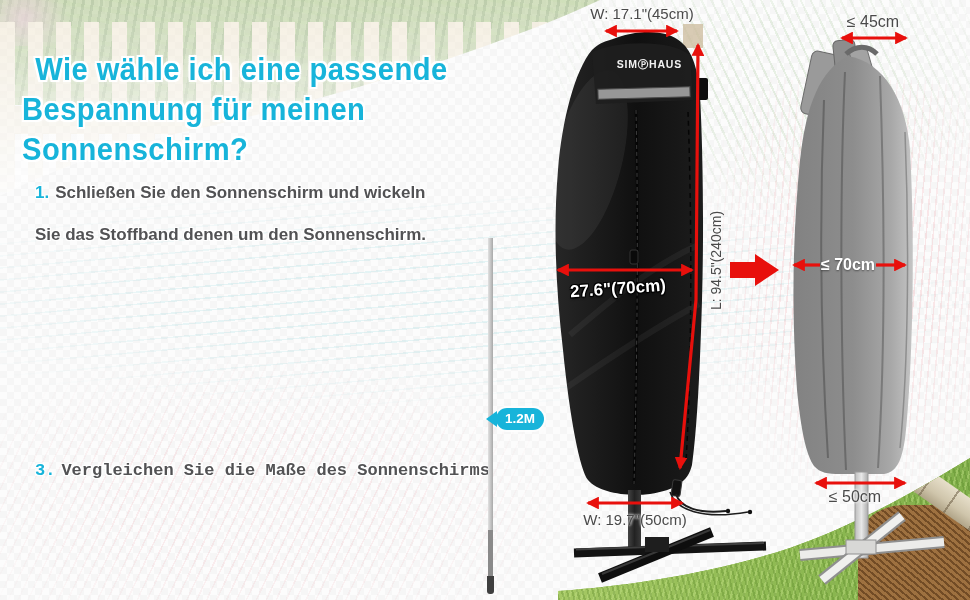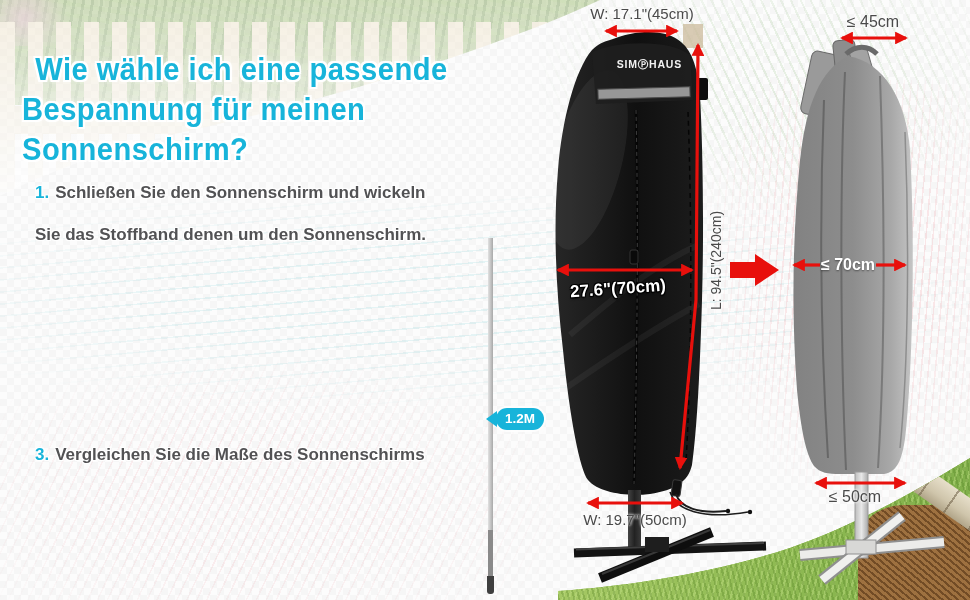--- a/index.html
+++ b/index.html
@@ -77,21 +77,21 @@
     text-shadow:-2px -2px 0 #fff,2px -2px 0 #fff,-2px 2px 0 #fff,2px 2px 0 #fff,
                 0 -2px 0 #fff,0 2px 0 #fff,-2px 0 0 #fff,2px 0 0 #fff,0 0 7px #fff;}
   .title-line1{padding-left:14px;}
 
   
   .step{left:35px;width:460px;color:var(--step-text,#525254);
     font-size:17px;font-weight:bold;line-height:42px;
     text-shadow:-1px -1px 0 #fff,1px -1px 0 #fff,-1px 1px 0 #fff,1px 1px 0 #fff,0 0 4px #fff;}
   .step-line{white-space:pre-wrap;height:42px;}
   .step-number{color:var(--accent-cyan,#1fb0d6);margin-right:6px;}
-  .step-1{top:172px;} .step-2{top:276px;} .step-3{top:434px;}
+  .step-1{top:172px;} .step-2{top:276px;} .step-3{top:450px;font-family:Liberation Mono, monospace;}
 
   
   .measure-label{color:#4a4a4a;font-size:15px;text-align:center;
     text-shadow:0 0 3px #fff, 0 0 3px #fff;}
   .lbl-cover-top{left:572px;top:5px;width:140px;}
   .lbl-cover-length{left:655px;top:251px;width:125px;height:19px;font-size:14px;
     transform:rotate(-90deg);}
   .lbl-cover-mid{left:548px;top:279px;width:140px;font-size:17px;font-weight:bold;color:#fff;
     transform:rotate(-4deg);
     text-shadow:-1px -1px 0 #000,1px -1px 0 #000,-1px 1px 0 #000,1px 1px 0 #000,0 2px 2px rgba(0,0,0,.6);}

